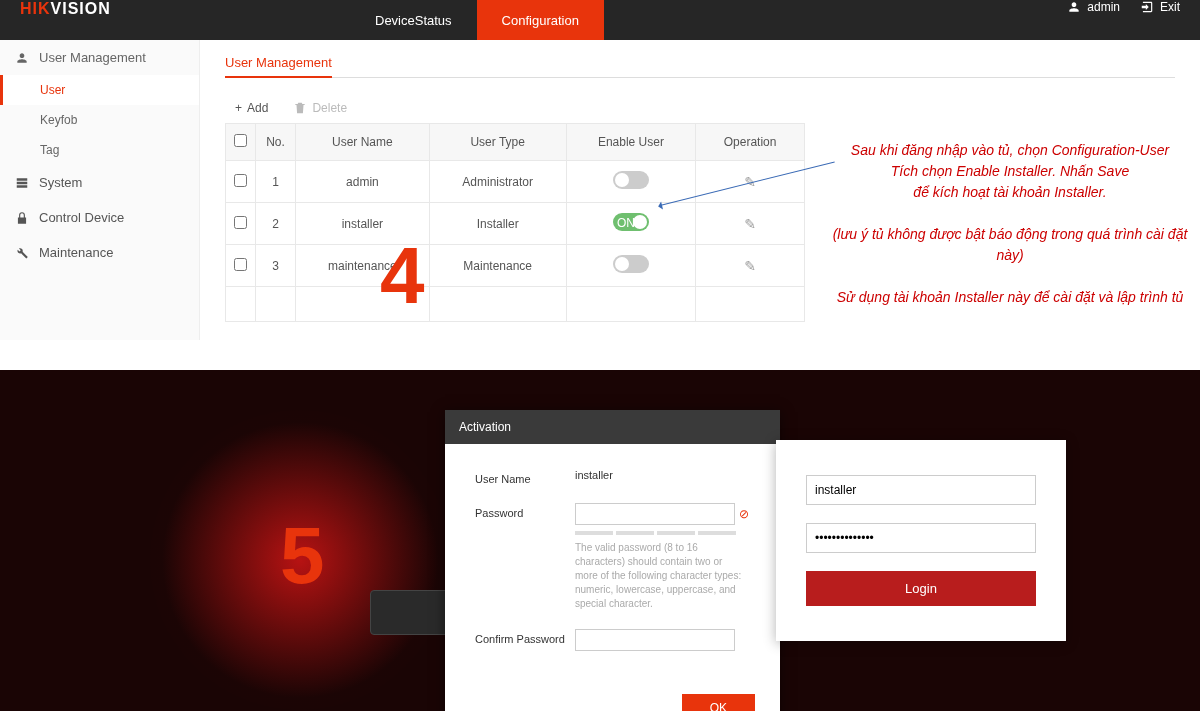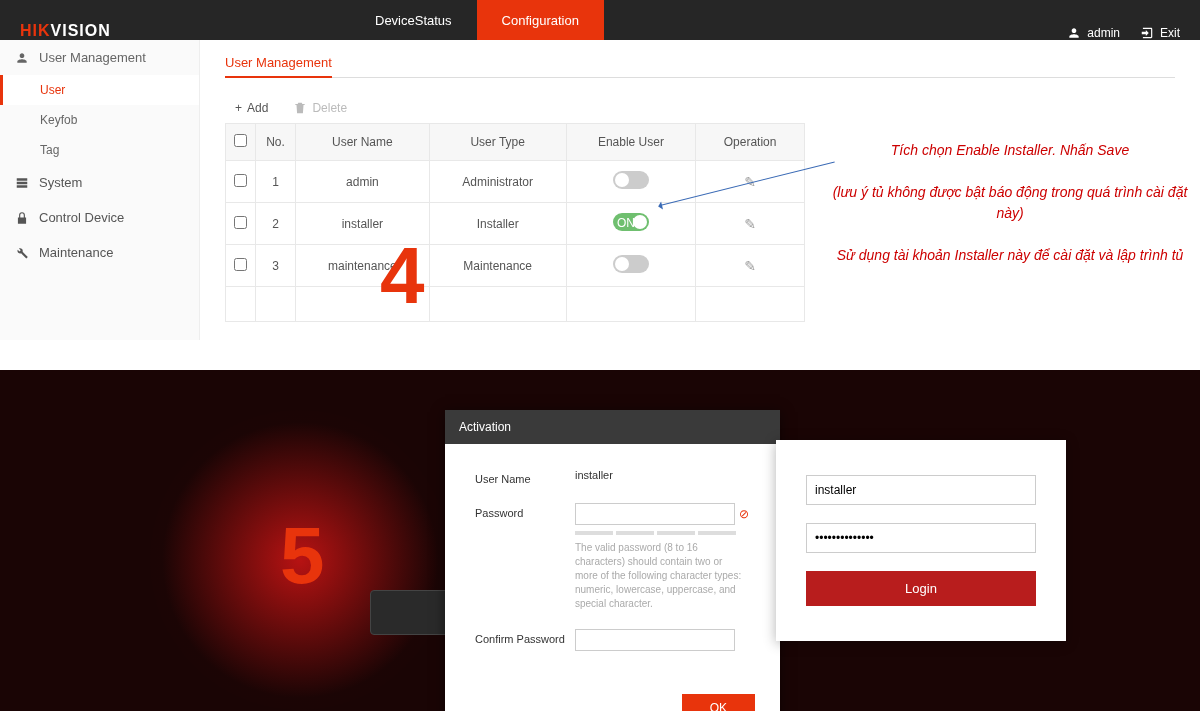--- a/index.html
+++ b/index.html
@@ -1,19 +1,19 @@
 <!DOCTYPE html>
 <html><head>
 <meta charset="utf-8">
 <style>
 * { margin: 0; padding: 0; box-sizing: border-box; font-family: Arial, sans-serif; }
 body { background: #fff; font-size: 12px; color: #333; }
 
 
-.header { height: 40px; background: #262626; display: flex; align-items: flex-end; color: #fff; }
+.header { height: 40px; background: #262626; display: flex; align-items: flex-start; color: #fff; }
 .logo { width: 200px; padding-left: 20px; font-weight: bold; font-size: 16px; letter-spacing: 1px; }
 .logo .hik { color: #e8340c; }
 .logo .vision { color: #fff; }
 .nav-tabs { display: flex; height: 100%; margin-left: 150px; }
 .nav-tab { padding: 0 25px; display: flex; align-items: center; font-size: 13px; cursor: pointer; }
 .nav-tab.active { background: #e8340c; }
 .header-right { margin-left: auto; display: flex; align-items: center; padding-right: 20px; gap: 20px; }
 .header-user { display: flex; align-items: center; gap: 6px; font-size: 12px; }
 
 
@@ -205,21 +205,23 @@
             <td></td>
         </tr>
       </tbody>
     </table>
   </div>
 
   <div class="bignum num4">4</div>
   <div class="arrow-line"></div>
 
   <div class="annotation">
+    <div>Sau khi đăng nhập vào tủ, chọn Configuration-User</div>
     <div>Tích chọn Enable Installer. Nhấn Save</div>
+    <div>để kích hoạt tài khoản Installer.</div>
     <br>
     <div>(lưu ý tủ không được bật báo động trong quá trình cài đặt này)</div>
     <br>
     <div>Sử dụng tài khoản Installer này để cài đặt và lập trình tủ</div>
   </div>
 </div>
 
 <div class="section2">
   <div class="bg-glow"></div>
   <div class="num5">5</div>

